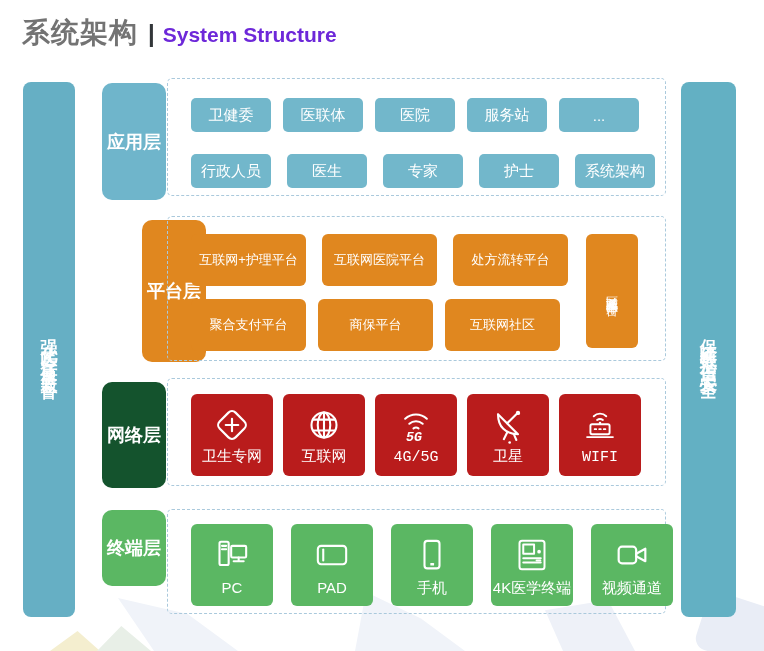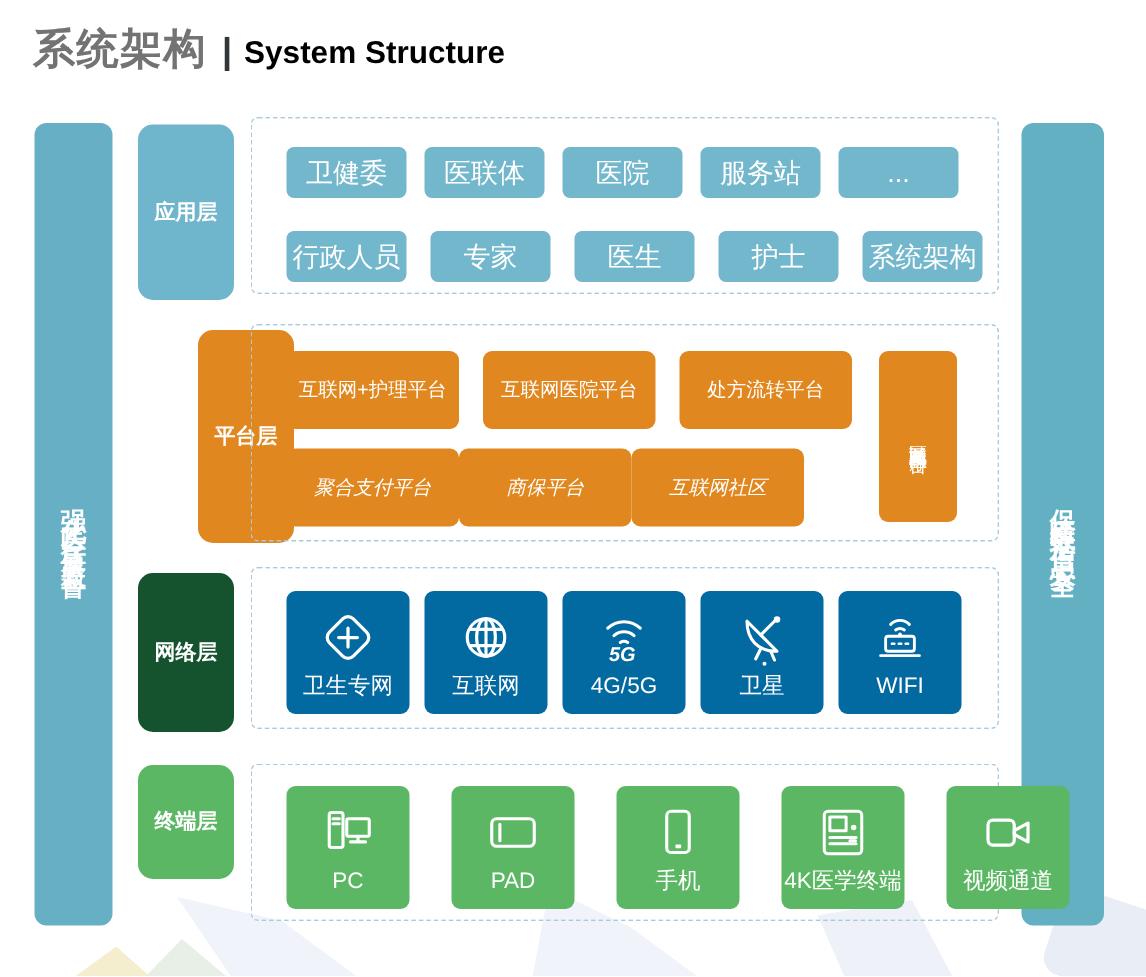--- a/index.html
+++ b/index.html
@@ -4,60 +4,60 @@
 <style>
   * { margin:0; padding:0; box-sizing:border-box; }
   html,body { background:#fff; }
   body { font-family:"Liberation Sans", sans-serif; }
   .canvas { position:relative; width:764px; height:651px; background:#ffffff; overflow:hidden; }
 
   
   .title-row { position:absolute; left:22px; top:14px; display:flex; align-items:baseline; z-index:2; }
   .t-zh { font-size:28px; font-weight:800; color:#737373; letter-spacing:1px; }
   .t-div { font-size:24px; font-weight:700; color:#323639; margin:0 8px 0 10px; }
-  .t-en { font-size:21px; font-weight:600; color:#000000; }
+  .t-en { font-size:21px; font-weight:600; color:#6d28d9; }
 
   
   .bar { position:absolute; top:82px; height:535px; border-radius:8px; display:flex; align-items:center; justify-content:center; z-index:2; }
   .bar.left  { left:23px;  width:52px; background:#66afc4; }
   .bar.right { left:681px; width:55px; background:#63b0c3; }
   .vtext { writing-mode:vertical-rl; color:#fff; font-size:17px; font-weight:700; letter-spacing:6px; }
 
   
-  .layer-label { position:absolute; left:92px; width:64px; border-radius:10px; display:flex; align-items:center; justify-content:center; color:#fff; font-size:14px; font-weight:700; z-index:2; }
+  .layer-label { position:absolute; left:102px; width:64px; border-radius:10px; display:flex; align-items:center; justify-content:center; color:#fff; font-size:18px; font-weight:700; z-index:2; }
   .ll-app      { top:83px;  height:117px; background:#6fb5cb; }
   .ll-platform { top:220px; height:142px; background:#e0871f;margin-left:40px; }
   .ll-network  { top:382px; height:106px; background:#14532d; }
   .ll-terminal { top:510px; height:76px; background:#5bb763; }
 
   
   .container { position:absolute; left:167px; width:499px; border:1px dashed #aac9dc; border-radius:5px; z-index:2; }
   .c-app      { top:78px;  height:118px; }
   .c-platform { top:216px; height:145px; }
   .c-network  { top:378px; height:108px; }
   .c-terminal { top:509px; height:105px; }
 
   .row { position:absolute; left:23px; display:flex; }
   
   .app-row1 { top:19px; gap:12px; }
   .app-row2 { top:75px; gap:16px; }
-  .app-box { width:80px; height:34px; background:#72b7cb; border-radius:5px; color:#fff; font-size:18px; display:flex; align-items:center; justify-content:center; white-space:nowrap; }
+  .app-box { width:80px; height:34px; background:#72b7cb; border-radius:5px; color:#fff; font-size:15px; display:flex; align-items:center; justify-content:center; white-space:nowrap; }
 
   
   .plat-row1 { top:17px; gap:16px; }
-  .plat-row2 { top:82px; gap:0;font-style:italic; }
+  .plat-row2 { top:82px; gap:12px; }
   .plat-box { width:115px; height:52px; background:#e0871f; border-radius:6px; color:#fff; font-size:13px; display:flex; align-items:center; justify-content:center; white-space:nowrap; }
   .plat-vert { position:absolute; left:418px; top:17px; width:52px; height:114px; background:#e0871f; border-radius:6px; display:flex; align-items:center; justify-content:center; }
   .plat-vert .vsmall { writing-mode:vertical-rl; color:#fff; font-size:12px; letter-spacing:1px; line-height:1; }
 
   
   .net-row  { top:15px; gap:10px; }
-  .term-row { top:14px; gap:28px; }
+  .term-row { top:14px; gap:18px; }
   .sq { width:82px; height:82px; border-radius:6px; display:flex; flex-direction:column; align-items:center; justify-content:center; gap:5px; color:#fff; }
-  .sq-net  { background:#0369a1; }
+  .sq-net  { background:#b91c1c;font-family:Liberation Mono, monospace; }
   .sq-term { background:#5bb763; }
   .sq .ic { width:40px; height:40px; display:block; }
   .sq .cap { font-size:15px; line-height:1; white-space:nowrap; }
 
   
   .wm { position:absolute; z-index:1; }
   .wm-tri-yellow { left:50px; top:631px; width:50px; height:20px; background:#f4eecf; clip-path:polygon(0 100%, 55% 0, 100% 100%); }
   .wm-tri-green  { left:97px; top:626px; width:54px; height:25px; background:#e8efe7; clip-path:polygon(0 100%, 45% 0, 100% 100%); }
   .wm-chev-1 { left:118px; top:598px; width:120px; height:53px; background:#f0f3f9; clip-path:polygon(0 0, 58% 30%, 100% 100%, 30% 100%); }
   .wm-chev-2 { left:355px; top:592px; width:110px; height:59px; background:#f0f3f9; clip-path:polygon(10% 0, 60% 45%, 100% 100%, 0 100%); }
@@ -97,22 +97,22 @@
   <div class="container c-app">
     <div class="row app-row1">
       <div class="app-box">卫健委</div>
       <div class="app-box">医联体</div>
       <div class="app-box">医院</div>
       <div class="app-box">服务站</div>
       <div class="app-box">...</div>
     </div>
     <div class="row app-row2">
       <div class="app-box">行政人员</div>
+      <div class="app-box">医生</div>
       <div class="app-box">专家</div>
-      <div class="app-box">医生</div>
       <div class="app-box">护士</div>
       <div class="app-box">系统架构</div>
     </div>
   </div>
 
   <div class="container c-platform">
     <div class="row plat-row1">
       <div class="plat-box">互联网+护理平台</div>
       <div class="plat-box">互联网医院平台</div>
       <div class="plat-box">处方流转平台</div>

